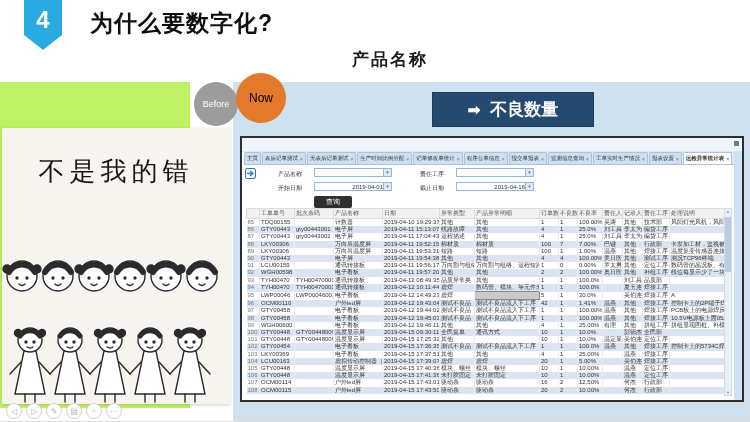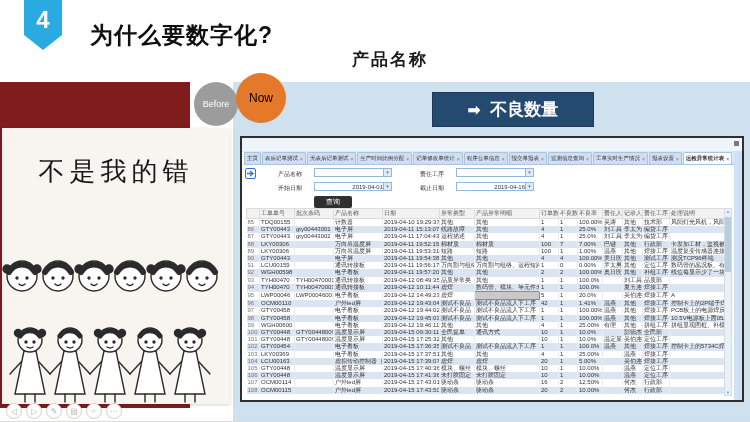--- a/index.html
+++ b/index.html
@@ -2,29 +2,29 @@
 <html><head>
 <meta charset="utf-8">
 <style>
   html,body{margin:0;padding:0;}
   #slide{position:relative;width:750px;height:422px;background:#fff;overflow:hidden;
          font-family:"Liberation Sans",sans-serif;}
   
   .badge{position:absolute;left:24px;top:0;width:38px;height:50px;background:#29abe2;
          clip-path:polygon(0 0,100% 0,100% 70%,50% 100%,0 70%);
          color:#fff;font-size:24px;font-weight:bold;text-align:center;line-height:40px;}
-  .title{position:absolute;left:90px;top:20px;font-size:23px;font-weight:bold;color:#0f0f0f;letter-spacing:1px;}
+  .title{position:absolute;left:90px;top:8px;font-size:23px;font-weight:bold;color:#0f0f0f;letter-spacing:1px;}
   .logo{position:absolute;right:18px;top:12px;white-space:nowrap;}
   .logo .en{color:#e60014;font-family:"DejaVu Sans Mono",monospace;font-size:25px;font-weight:bold;font-style:italic;}
   .logo .reg{color:#e60014;font-size:9px;vertical-align:top;}
   .logo .cn{color:#2d6cb5;font-size:23px;font-weight:bold;}
   .subtitle{position:absolute;left:0;width:100%;top:48px;text-align:center;padding-left:30px;box-sizing:border-box;
             font-size:17px;font-weight:bold;color:#1c1c1c;letter-spacing:2px;}
   
-  .left-panel{position:absolute;left:0;top:82px;width:190px;height:326px;background:#7f1d1d;}
+  .left-panel{position:absolute;left:0;top:82px;width:190px;height:326px;background:#bef264;}
   .drawing{position:absolute;left:2px;top:46px;width:228px;height:276px;background:#f8f5f0;
            box-shadow:0 1px 3px rgba(0,0,0,.18);}
   .caption{margin-top:26px;text-align:center;font-size:26px;letter-spacing:5px;color:#161616;
            font-family:"Liberation Serif",serif;}
   svg.kids{position:absolute;bottom:0;left:0;}
   .before{position:absolute;left:194px;top:82px;width:44px;height:44px;border-radius:50%;background:#9c9c9c;
           color:#fff;font-size:9px;display:flex;align-items:center;justify-content:center;z-index:2;}
   .now{position:absolute;left:236px;top:73px;width:50px;height:50px;border-radius:50%;background:#e4782b;
        color:#000000;font-size:12px;display:flex;align-items:center;justify-content:center;z-index:3;}
   

